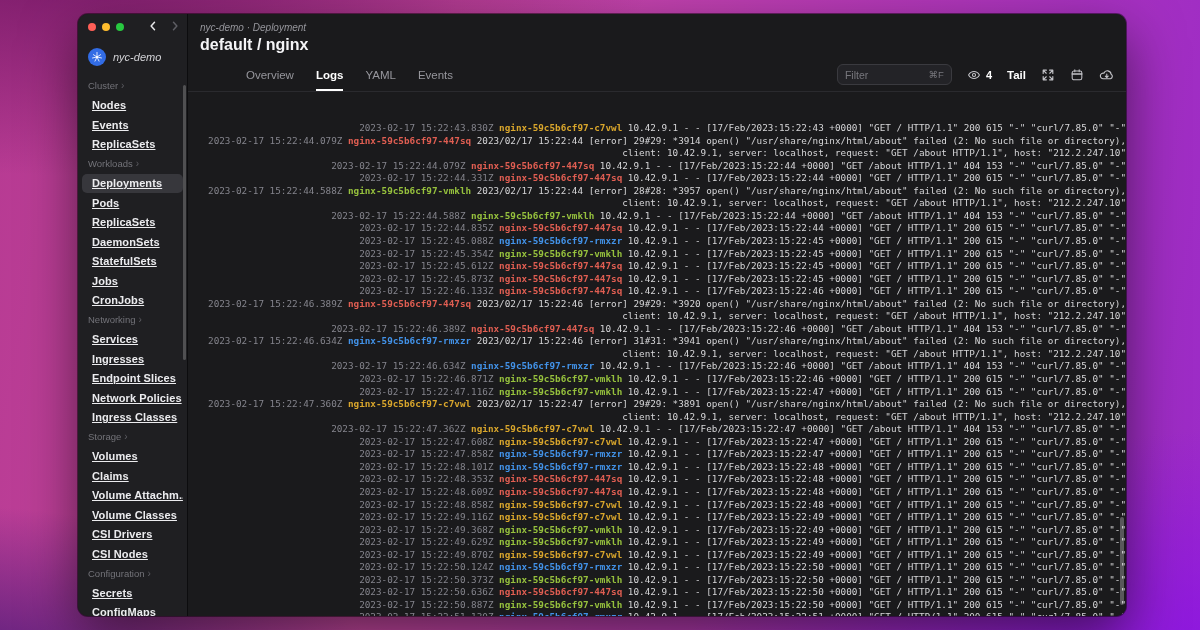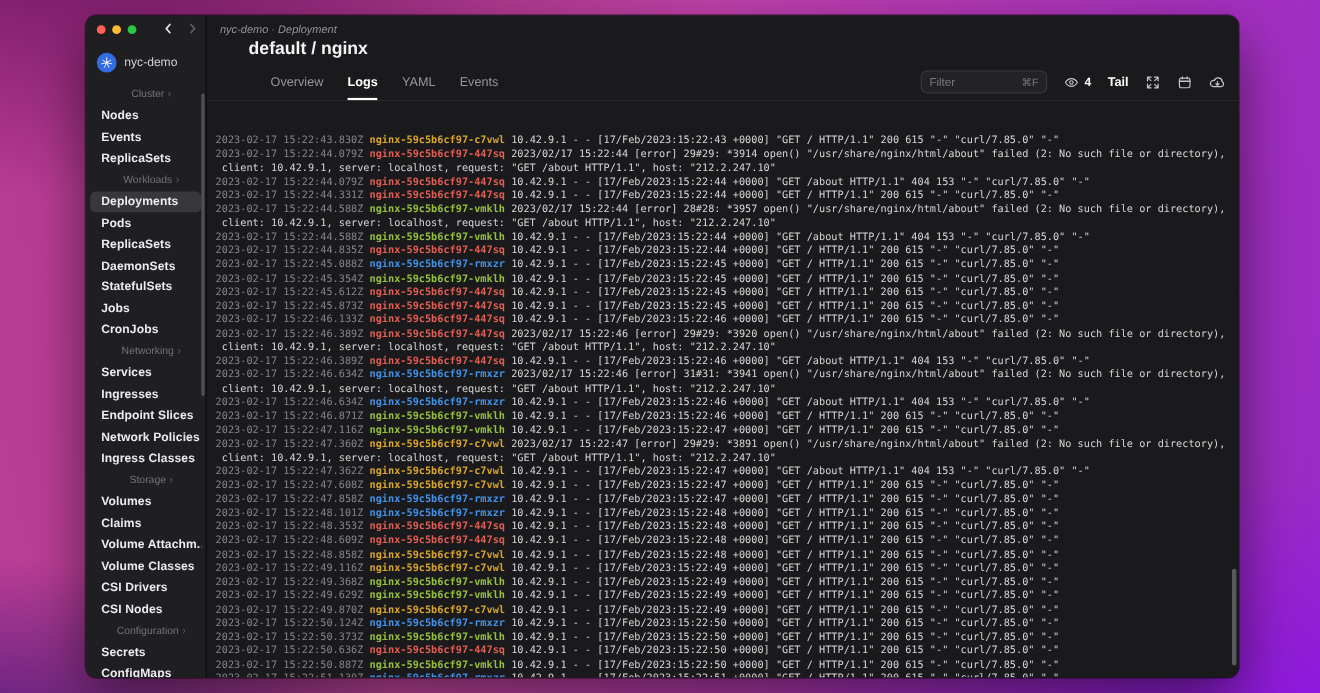--- a/index.html
+++ b/index.html
@@ -18,50 +18,50 @@
     background:#1a1a1c; box-shadow:0 22px 55px rgba(0,0,0,.55), 0 0 0 1px rgba(0,0,0,.45);
   }
   
   .sidebar { position:relative; width:110px; flex:0 0 110px; background:#1f1f22; border-right:1px solid #0c0c0e; }
   .titlebar { position:relative; height:26px; }
   .traffic { position:absolute; top:9px; left:10px; display:flex; gap:6px; }
   .dot { width:8px; height:8px; border-radius:50%; }
   .dot.red{background:#ff5f57;} .dot.yellow{background:#febc2e;} .dot.green{background:#28c840;}
   .nav-chevrons { position:absolute; top:6px; right:6px; display:flex; gap:10px; }
   .nav-chevrons svg { display:block; }
-  .cluster-row { display:flex; align-items:center; gap:7px; padding:8px 0 8px 10px; }
+  .cluster-row { display:flex; align-items:center; gap:7px; padding:8px 0 8px 10px;font-style:italic; }
   .k8s-badge { width:18px; height:18px; border-radius:50%; background:#326ce5; display:flex; align-items:center; justify-content:center; flex:0 0 18px; }
   .cluster-name { font-size:11px; color:#d2d2d6; }
   .nav { padding-top:2px; }
-  .nav-section { height:19.5px; display:flex; align-items:center; gap:3px; padding-left:10px; font-size:9.5px; color:#737379;justify-content:center; }
+  .nav-section { height:19.5px; display:flex; align-items:center; gap:3px; padding-left:10px; font-size:9.5px; color:#737379; }
   .nav-section .sec-chev { font-size:10px; color:#5c5c62; }
-  .nav-item { height:19.5px; display:flex; align-items:center; padding-left:10px; margin:0 4px; border-radius:5px; font-size:11px; font-weight:700; color:#ececef; letter-spacing:.1px; white-space:nowrap; overflow:hidden; }
+  .nav-item { height:19.5px; display:flex; align-items:center; padding-left:10px; margin:0 4px; border-radius:5px; font-size:11px; font-weight:700; color:#ececef; letter-spacing:.1px; white-space:nowrap; overflow:hidden;text-decoration:underline; }
   .nav-item.active { background:#37373c; }
   .side-scrollbar { position:absolute; top:71px; right:1px; width:3px; height:275px; border-radius:2px; background:rgba(255,255,255,.22); }
   
   .main { flex:1; display:flex; flex-direction:column; background:#1a1a1c; min-width:0; }
   .page-header { padding:8px 12px 0 12px; }
   .breadcrumb { font-size:10px; color:#96969c;font-style:italic; }
-  .page-title { font-size:16px; font-weight:700; color:#f4f4f6; margin-top:3px;margin-left:26px; }
+  .page-title { font-size:16px; font-weight:700; color:#f4f4f6; margin-top:3px; }
   .tabbar { display:flex; align-items:center; height:34px; padding:0 12px; border-bottom:1px solid #2a2a2e; margin-top:4px; }
   .tabs { display:flex; gap:22px; height:100%;margin-left:46px; }
   .tab { display:flex; align-items:center; font-size:11.5px; color:#96969c; height:100%; border-bottom:2px solid transparent; padding-top:2px; }
   .tab.active { color:#ffffff; font-weight:700; border-bottom-color:#ffffff; }
   .toolbar { margin-left:auto; display:flex; align-items:center; gap:15px;padding-left:21px; }
   .filter-box { display:flex; align-items:center; width:115px; height:21px; background:#232327; border:1px solid #3a3a3f; border-radius:6px; padding:0 7px; }
   .filter-box input { flex:1; min-width:0; background:transparent; border:none; outline:none; font-size:10.5px; color:#d8d8da; font-family:"Liberation Sans", sans-serif; }
   .filter-box input::placeholder { color:#77777d; }
   .filter-kbd { font-size:9.5px; color:#77777d; }
   .tool-group { display:flex; align-items:center; gap:5px; color:#c3c3c8; }
   .tool-count { font-size:11px; font-weight:700; color:#ffffff; }
   .tool-label { font-size:11.5px; font-weight:700; color:#ffffff; }
   .tool-icon { display:flex; align-items:center; justify-content:center; color:#c3c3c8; }
   
   .logs { position:relative; flex:1; overflow:hidden; padding:5px 0 0 8px; font-family:"DejaVu Sans Mono", monospace; font-size:9.3px; line-height:12.55px; white-space:pre; }
-  .log-line { height:12.55px; overflow:hidden; }
+  .log-line { height:12.55px; overflow:hidden;text-align:right; }
   .log-ts { color:#84848c; }
   .log-msg { color:#d6d6d8; }
   .log-scrollbar { position:absolute; right:2px; top:425px; width:4px; height:88px; border-radius:2px; background:rgba(255,255,255,.28); }
 </style>
 </head>
 <body>
 
 <div class="desktop">
   <div class="window">
 

